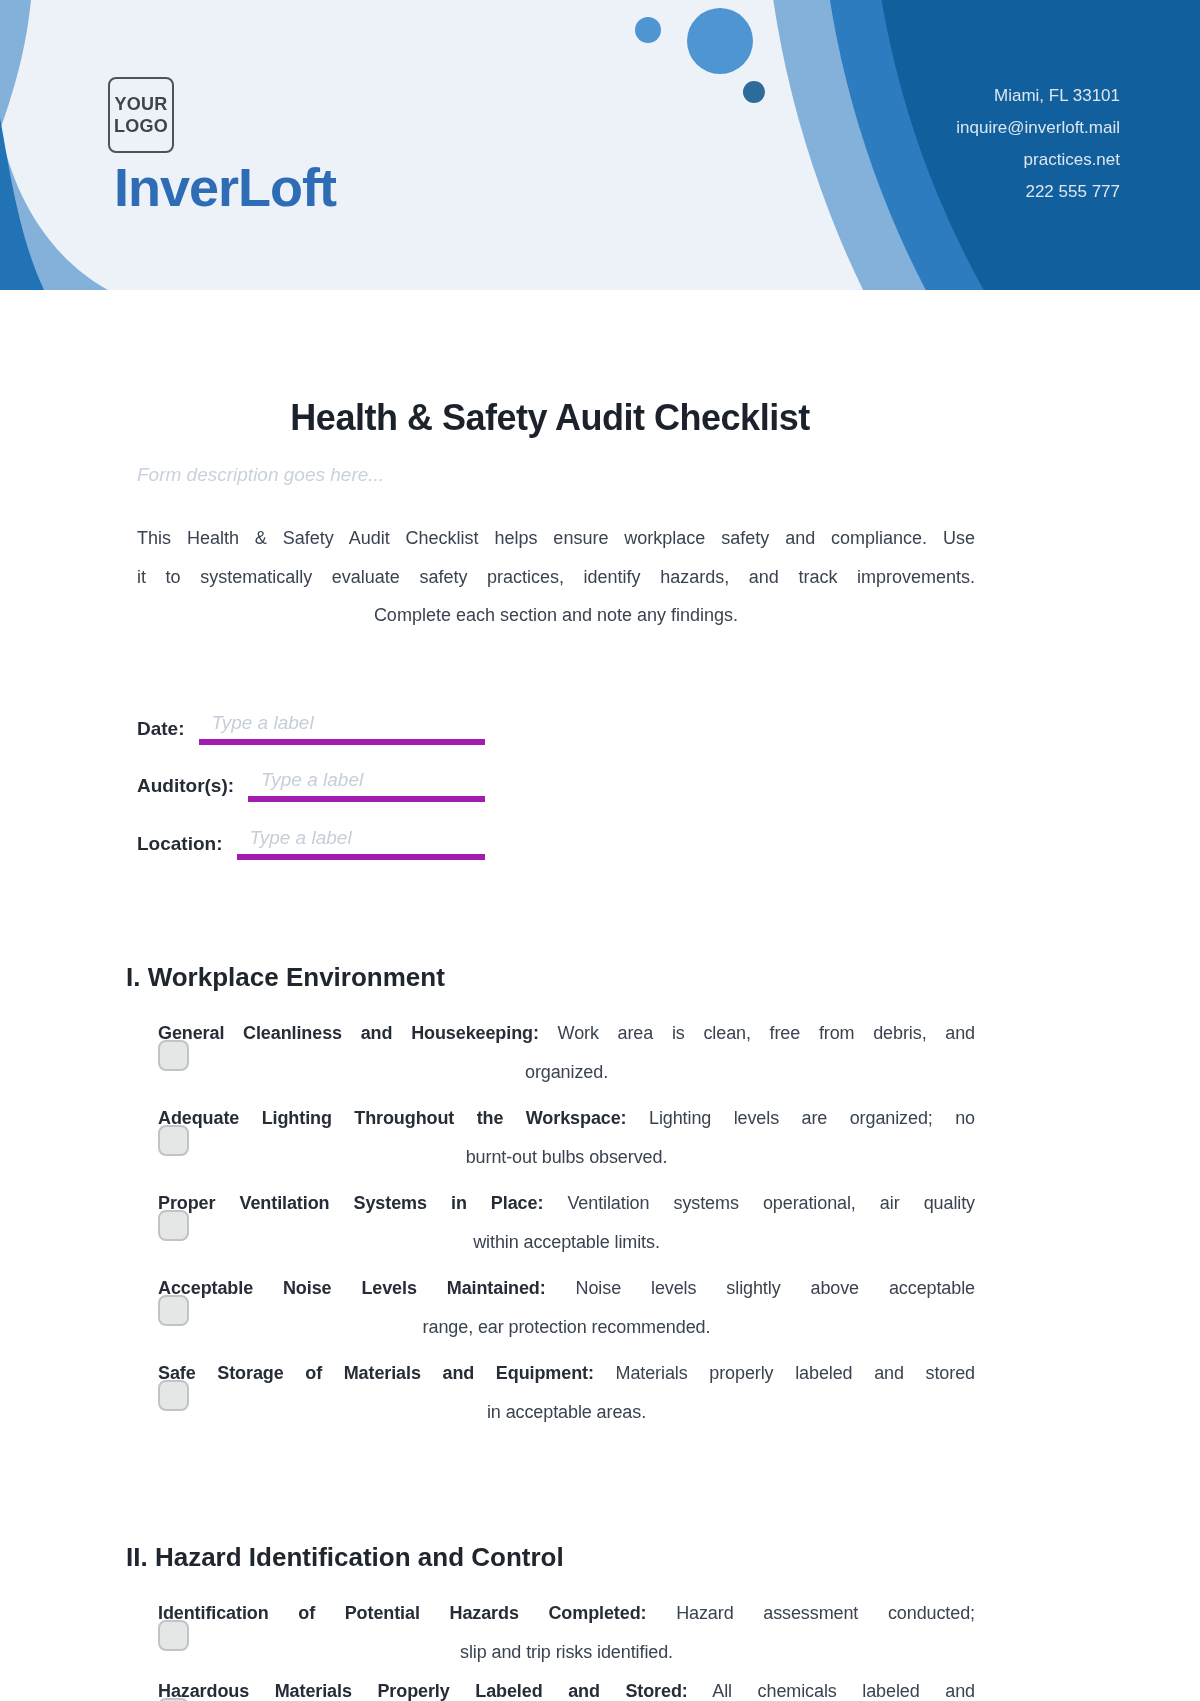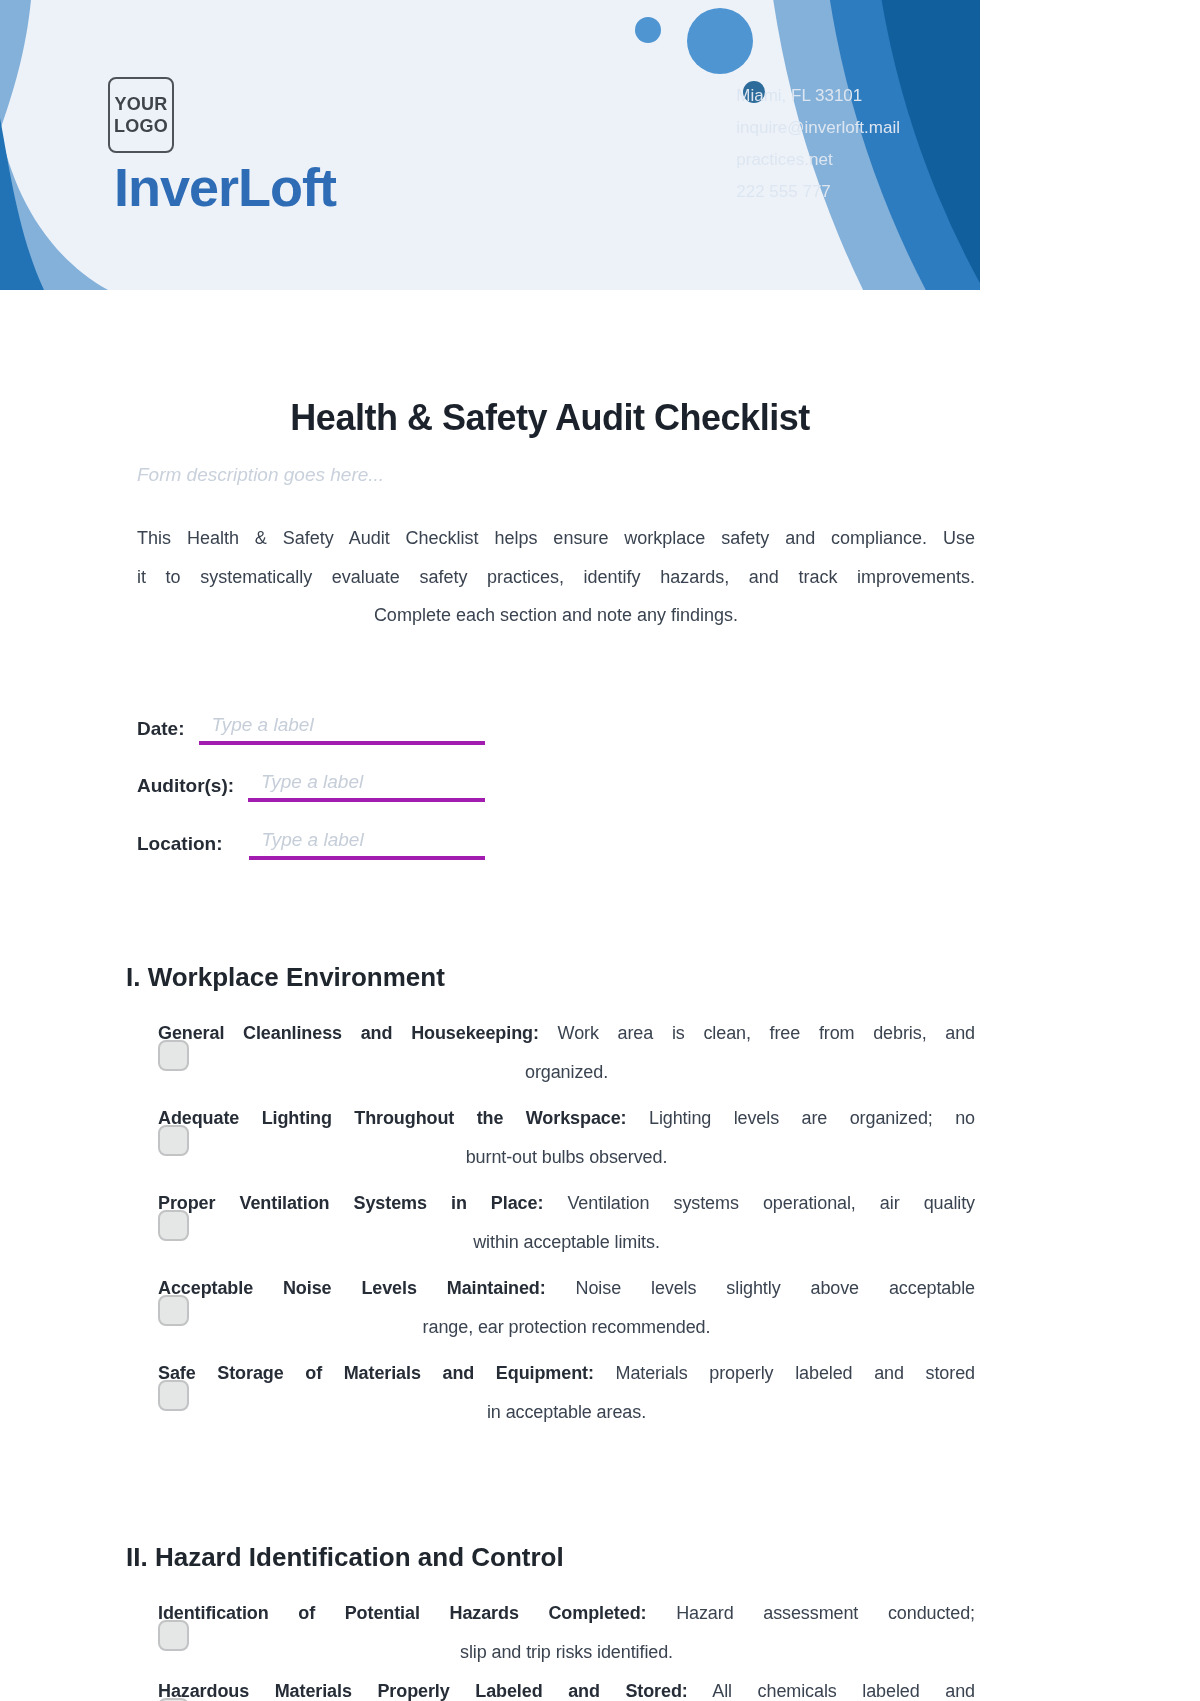--- a/index.html
+++ b/index.html
@@ -2,34 +2,34 @@
 <html><head>
 <meta charset="utf-8">
 <style>
   html,body{margin:0;padding:0;background:#9aa0a6;}
   .page{
     position:relative;width:1200px;height:1701px;margin:0 auto;
     background:#ffffff;overflow:hidden;
     font-family:"Liberation Sans","DejaVu Sans",sans-serif;
   }
   
-  .hdr{position:absolute;top:0;left:0;width:980px;height:290px;background:#edf2f9;overflow:hidden;}
+  .hdr{position:absolute;top:0;left:0;width:1200px;height:290px;background:#edf2f9;overflow:hidden;}
   .hdr svg{position:absolute;top:0;left:0;}
   .logo-box{
     position:absolute;left:108px;top:77px;width:66px;height:76px;
     border:2px solid #4e535a;border-radius:8px;box-sizing:border-box;
     display:flex;flex-direction:column;align-items:center;justify-content:center;
     color:#3f444a;font-weight:700;font-size:18px;line-height:22px;letter-spacing:.3px;
   }
   .brand{
     position:absolute;left:114px;top:160px;
     font-size:54px;line-height:54px;font-weight:700;letter-spacing:-1px;color:#2e6cb5;
   }
   .contact{
-    position:absolute;top:80px;right:80px;
+    position:absolute;top:80px;right:80px;text-align:right;
     font-size:17px;line-height:32px;color:#dde6f0;font-weight:500;
   }
   
   .title{
     position:absolute;top:396px;left:125px;width:850px;margin:0;
     text-align:center;font-size:36px;line-height:44px;font-weight:800;
     letter-spacing:-.5px;color:#1c222b;
   }
   .form-desc{
     position:absolute;top:464px;left:137px;
@@ -40,21 +40,21 @@
     font-size:18px;line-height:38.6px;color:#3a4350;
   }
   .jline{display:block;text-align:justify;text-align-last:justify;white-space:normal;}
   .lline{display:block;text-align:center;}
   .field{
     position:absolute;left:137px;width:348px;height:33px;
     display:flex;align-items:flex-end;
   }
   .flabel{font-size:19px;font-weight:700;color:#262c36;padding-bottom:5px;white-space:nowrap;}
   .fline{
-    flex:1;margin-left:14px;border-bottom:4px solid #a21caf;
+    flex:1;margin-left:14px;border-bottom:6px solid #a21caf;
     padding:0 0 5px 13px;font-size:19px;font-style:italic;color:#c6ced9;
     white-space:nowrap;overflow:hidden;
   }
   .sec-h{
     position:absolute;left:126px;margin:0;
     font-size:26px;line-height:30px;font-weight:700;color:#20262e;
   }
   .items{position:absolute;left:158px;width:817px;}
   .item{position:relative;margin-bottom:7px;}
   .items.tight .item{margin-bottom:0;}
@@ -115,21 +115,21 @@
   </div>
 
   <div class="field" style="top:712px;">
     <span class="flabel">Date:</span>
     <span class="fline">Type a label</span>
   </div>
   <div class="field" style="top:769px;">
     <span class="flabel">Auditor(s):</span>
     <span class="fline">Type a label</span>
   </div>
-  <div class="field" style="top:827px;gap:12px;">
+  <div class="field" style="top:827px;">
     <span class="flabel">Location:</span>
     <span class="fline">Type a label</span>
   </div>
 
   <h2 class="sec-h" style="top:962px;">I. Workplace Environment</h2>
 
   <div class="items" style="top:1014px;">
 
     <div class="item">
       <span class="checkbox"></span>

